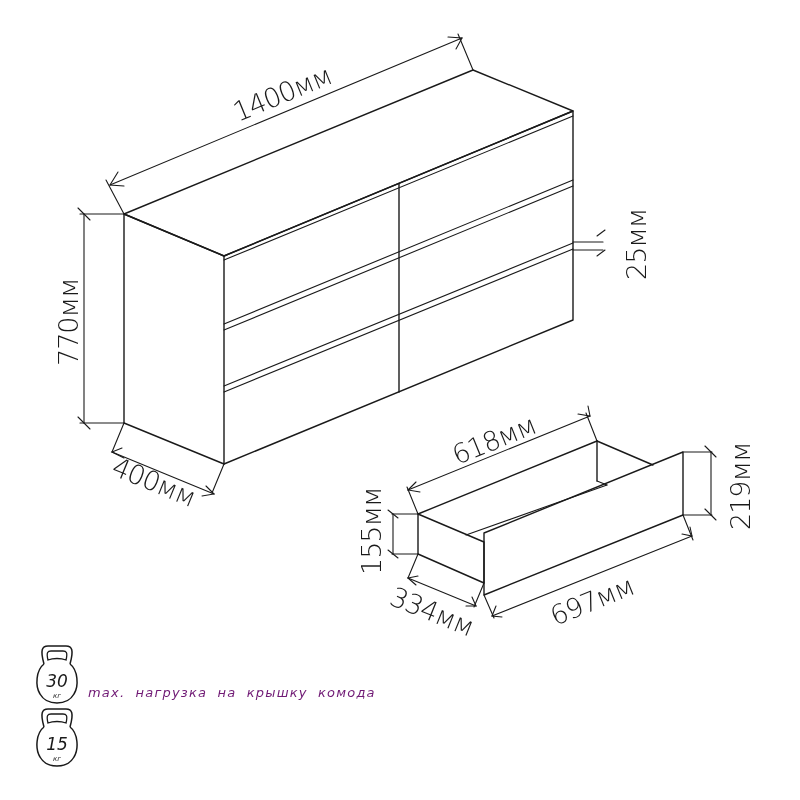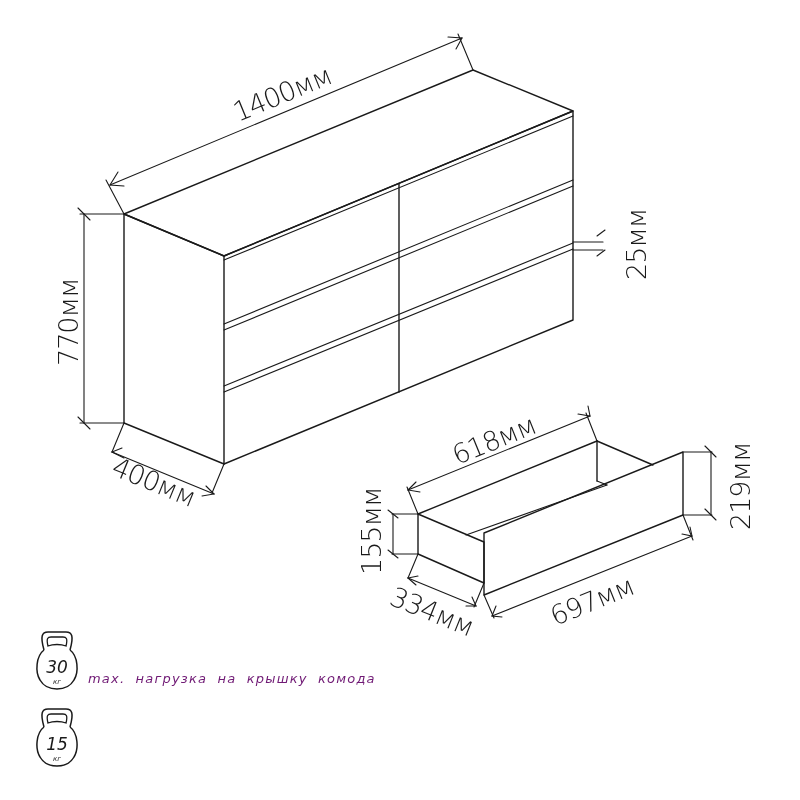--- a/index.html
+++ b/index.html
@@ -128,21 +128,21 @@
   <g>
     <line class="ln-thin" x1="683" y1="452" x2="712" y2="452"></line>
     <line class="ln-thin" x1="683" y1="515" x2="712" y2="515"></line>
     <line class="ln-thin" x1="711" y1="452" x2="711" y2="515"></line>
     <line class="ln-thin" x1="705" y1="446" x2="716" y2="457"></line>
     <line class="ln-thin" x1="705" y1="509" x2="716" y2="520"></line>
     <text class="dim-text" transform="translate(750,530) rotate(-90)">219мм</text>
   </g>
 </svg>
 
-<div class="legend-row" style="top:628px;">
+<div class="legend-row" style="top:642px;">
   <div class="kettlebell">
     <svg width="46" height="62" viewBox="0 0 46 62">
       <path d="M10,22 C6,8 8,4 14,4 L32,4 C38,4 40,8 36,22" fill="none" stroke="#1a1a1a" stroke-width="1.5"></path>
       <path d="M14,18 C12,10 14,9 17,9 L29,9 C32,9 34,10 32,18 C27,16 19,16 14,18 Z" fill="none" stroke="#1a1a1a" stroke-width="1.3"></path>
       <path d="M10,22 C2,28 1,44 6,52 C10,59 17,61 23,61 C29,61 36,59 40,52 C45,44 44,28 36,22" fill="none" stroke="#1a1a1a" stroke-width="1.5"></path>
       <text x="23" y="45" text-anchor="middle" font-family="DejaVu Sans, sans-serif" font-style="italic" font-size="17" fill="#1a1a1a">30</text>
       <text x="23" y="56" text-anchor="middle" font-family="DejaVu Sans, sans-serif" font-style="italic" font-size="7" fill="#1a1a1a">кг</text>
     </svg>
   </div>
   <span class="legend-text">max. нагрузка на крышку комода</span>

